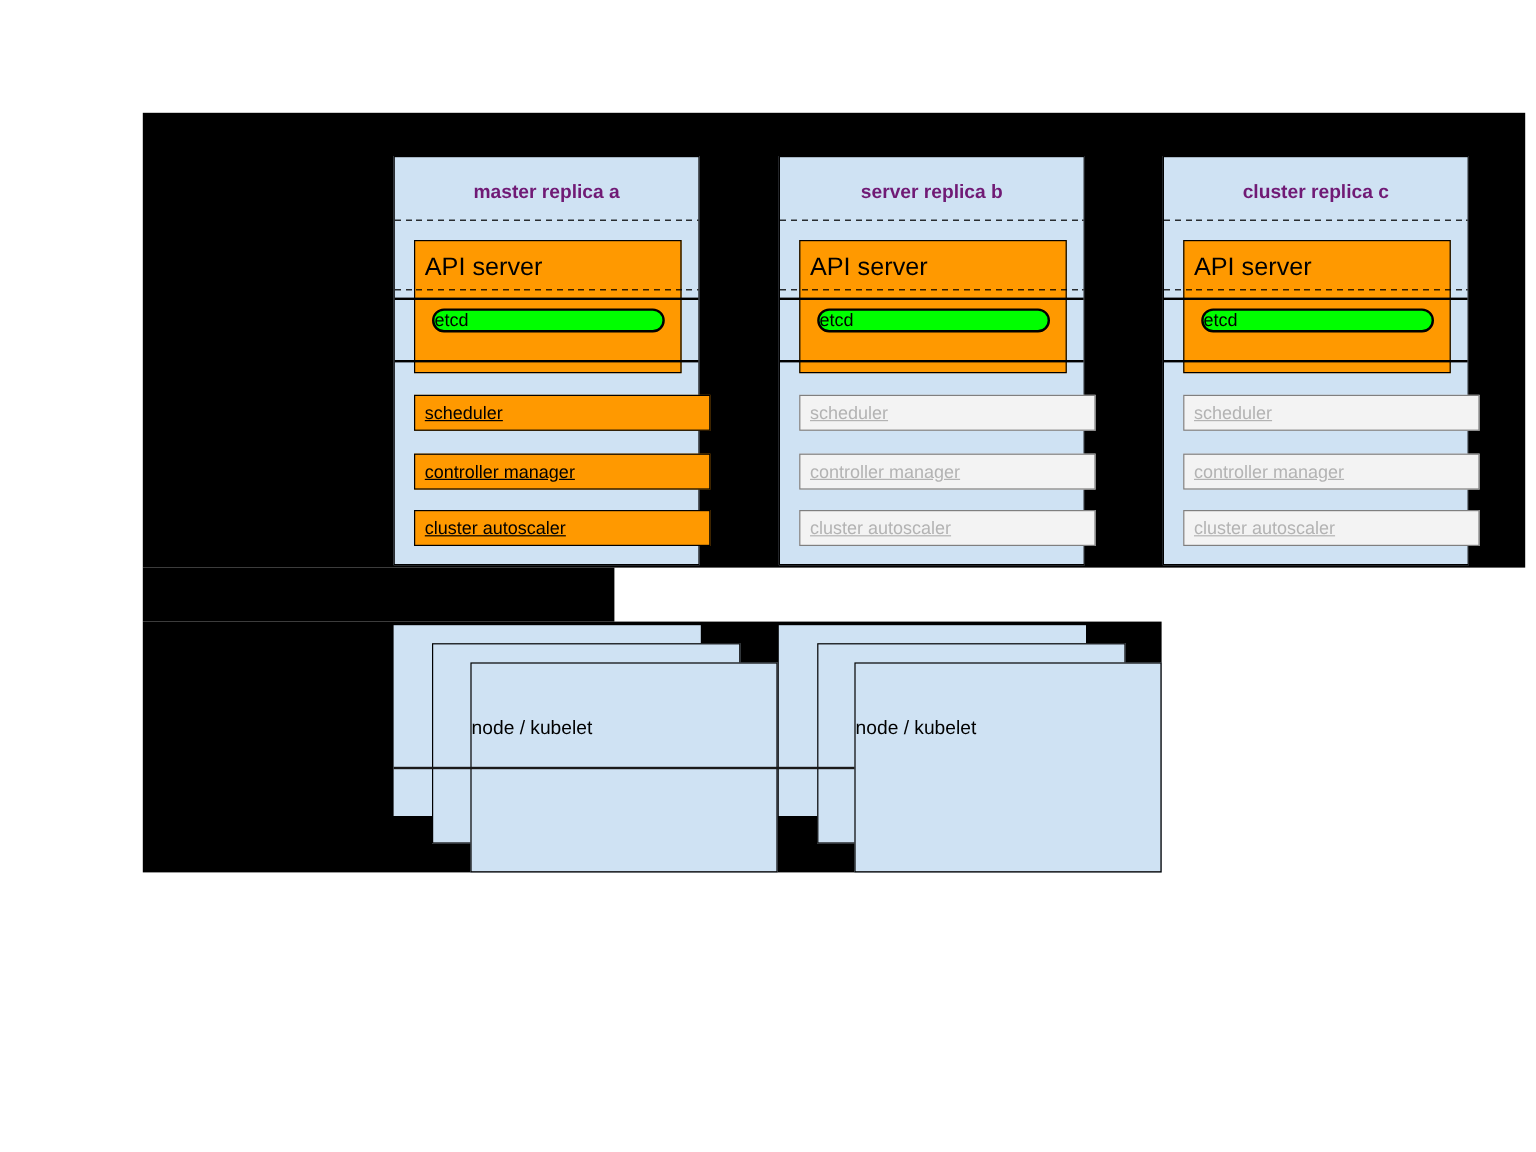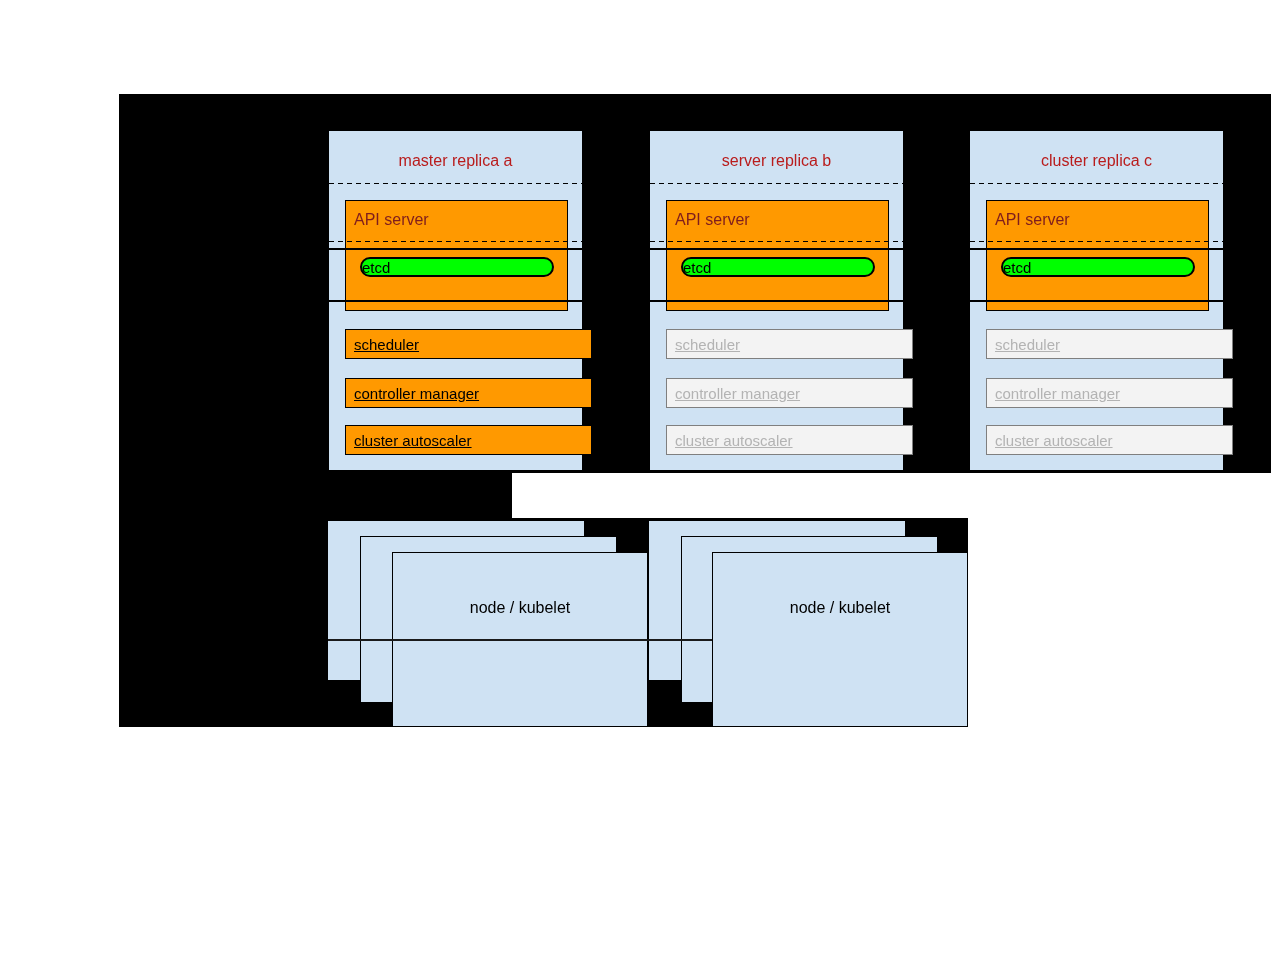--- a/index.html
+++ b/index.html
@@ -12,34 +12,34 @@
   }
   .blackrect{position:absolute;background:#000000;}
 
   
   .replica{
     position:absolute;top:130px;width:255px;height:341px;
     background:#cfe2f3;border:1px solid #000;box-sizing:border-box;
   }
   .replica .title{
     position:absolute;top:21px;left:0;width:100%;
-    text-align:center;font-size:16px;color:#b91c1c;
+    text-align:center;font-size:16px;color:#701a75;font-weight:bold;
   }
   .dashline{
     position:absolute;left:0;width:100%;height:1px;
     background:repeating-linear-gradient(90deg,#000 0 5px,transparent 5px 9px);
   }
   .solidline{position:absolute;left:0;width:100%;height:2px;background:#000;}
 
   .apibox{
     position:absolute;left:16px;top:69px;width:223px;height:111px;
     background:#ff9900;border:1.5px solid #000;box-sizing:border-box;
   }
   .apibox .apilabel{
-    position:absolute;top:10px;left:8px;font-size:16px;color:#7f1d1d;
+    position:absolute;top:10px;left:8px;font-size:21px;color:#000000;
   }
   .etcd{
     position:absolute;left:31px;top:126px;width:194px;height:20px;
     background:#00ff00;border:2px solid #000;border-radius:10px;
     box-sizing:border-box;display:flex;align-items:center;
     font-size:15px;color:#000;
   }
   .comp{
     position:absolute;left:16px;width:247px;height:30px;
     box-sizing:border-box;display:flex;align-items:center;
@@ -50,21 +50,21 @@
   .comp.inactive{background:#f3f3f3;border:1px solid #7f7f7f;color:#b3b3b3;}
 
   
   .nback{position:absolute;width:256px;height:159px;top:521px;background:#cfe2f3;}
   .nmid{position:absolute;width:257px;height:167px;top:536px;background:#cfe2f3;
         border:1px solid #000;box-sizing:border-box;}
   .nfront{position:absolute;width:256px;height:175px;top:552px;background:#cfe2f3;
         border:1px solid #000;box-sizing:border-box;}
   .nfront .ntitle{
     position:absolute;top:46px;left:0;width:100%;
-    text-align:center;font-size:16px;color:#000;
+    text-align:left;font-size:16px;color:#000;
   }
   .nodedivider{position:absolute;left:328px;top:639px;width:385px;height:2px;background:#1a1a1a;}
 </style>
 </head>
 <body>
 
 <div id="canvas">
 
   <div class="blackrect" style="left:119px;top:94px;width:1152px;height:379px;"></div>
   <div class="blackrect" style="left:119px;top:473px;width:393px;height:45px;"></div>

